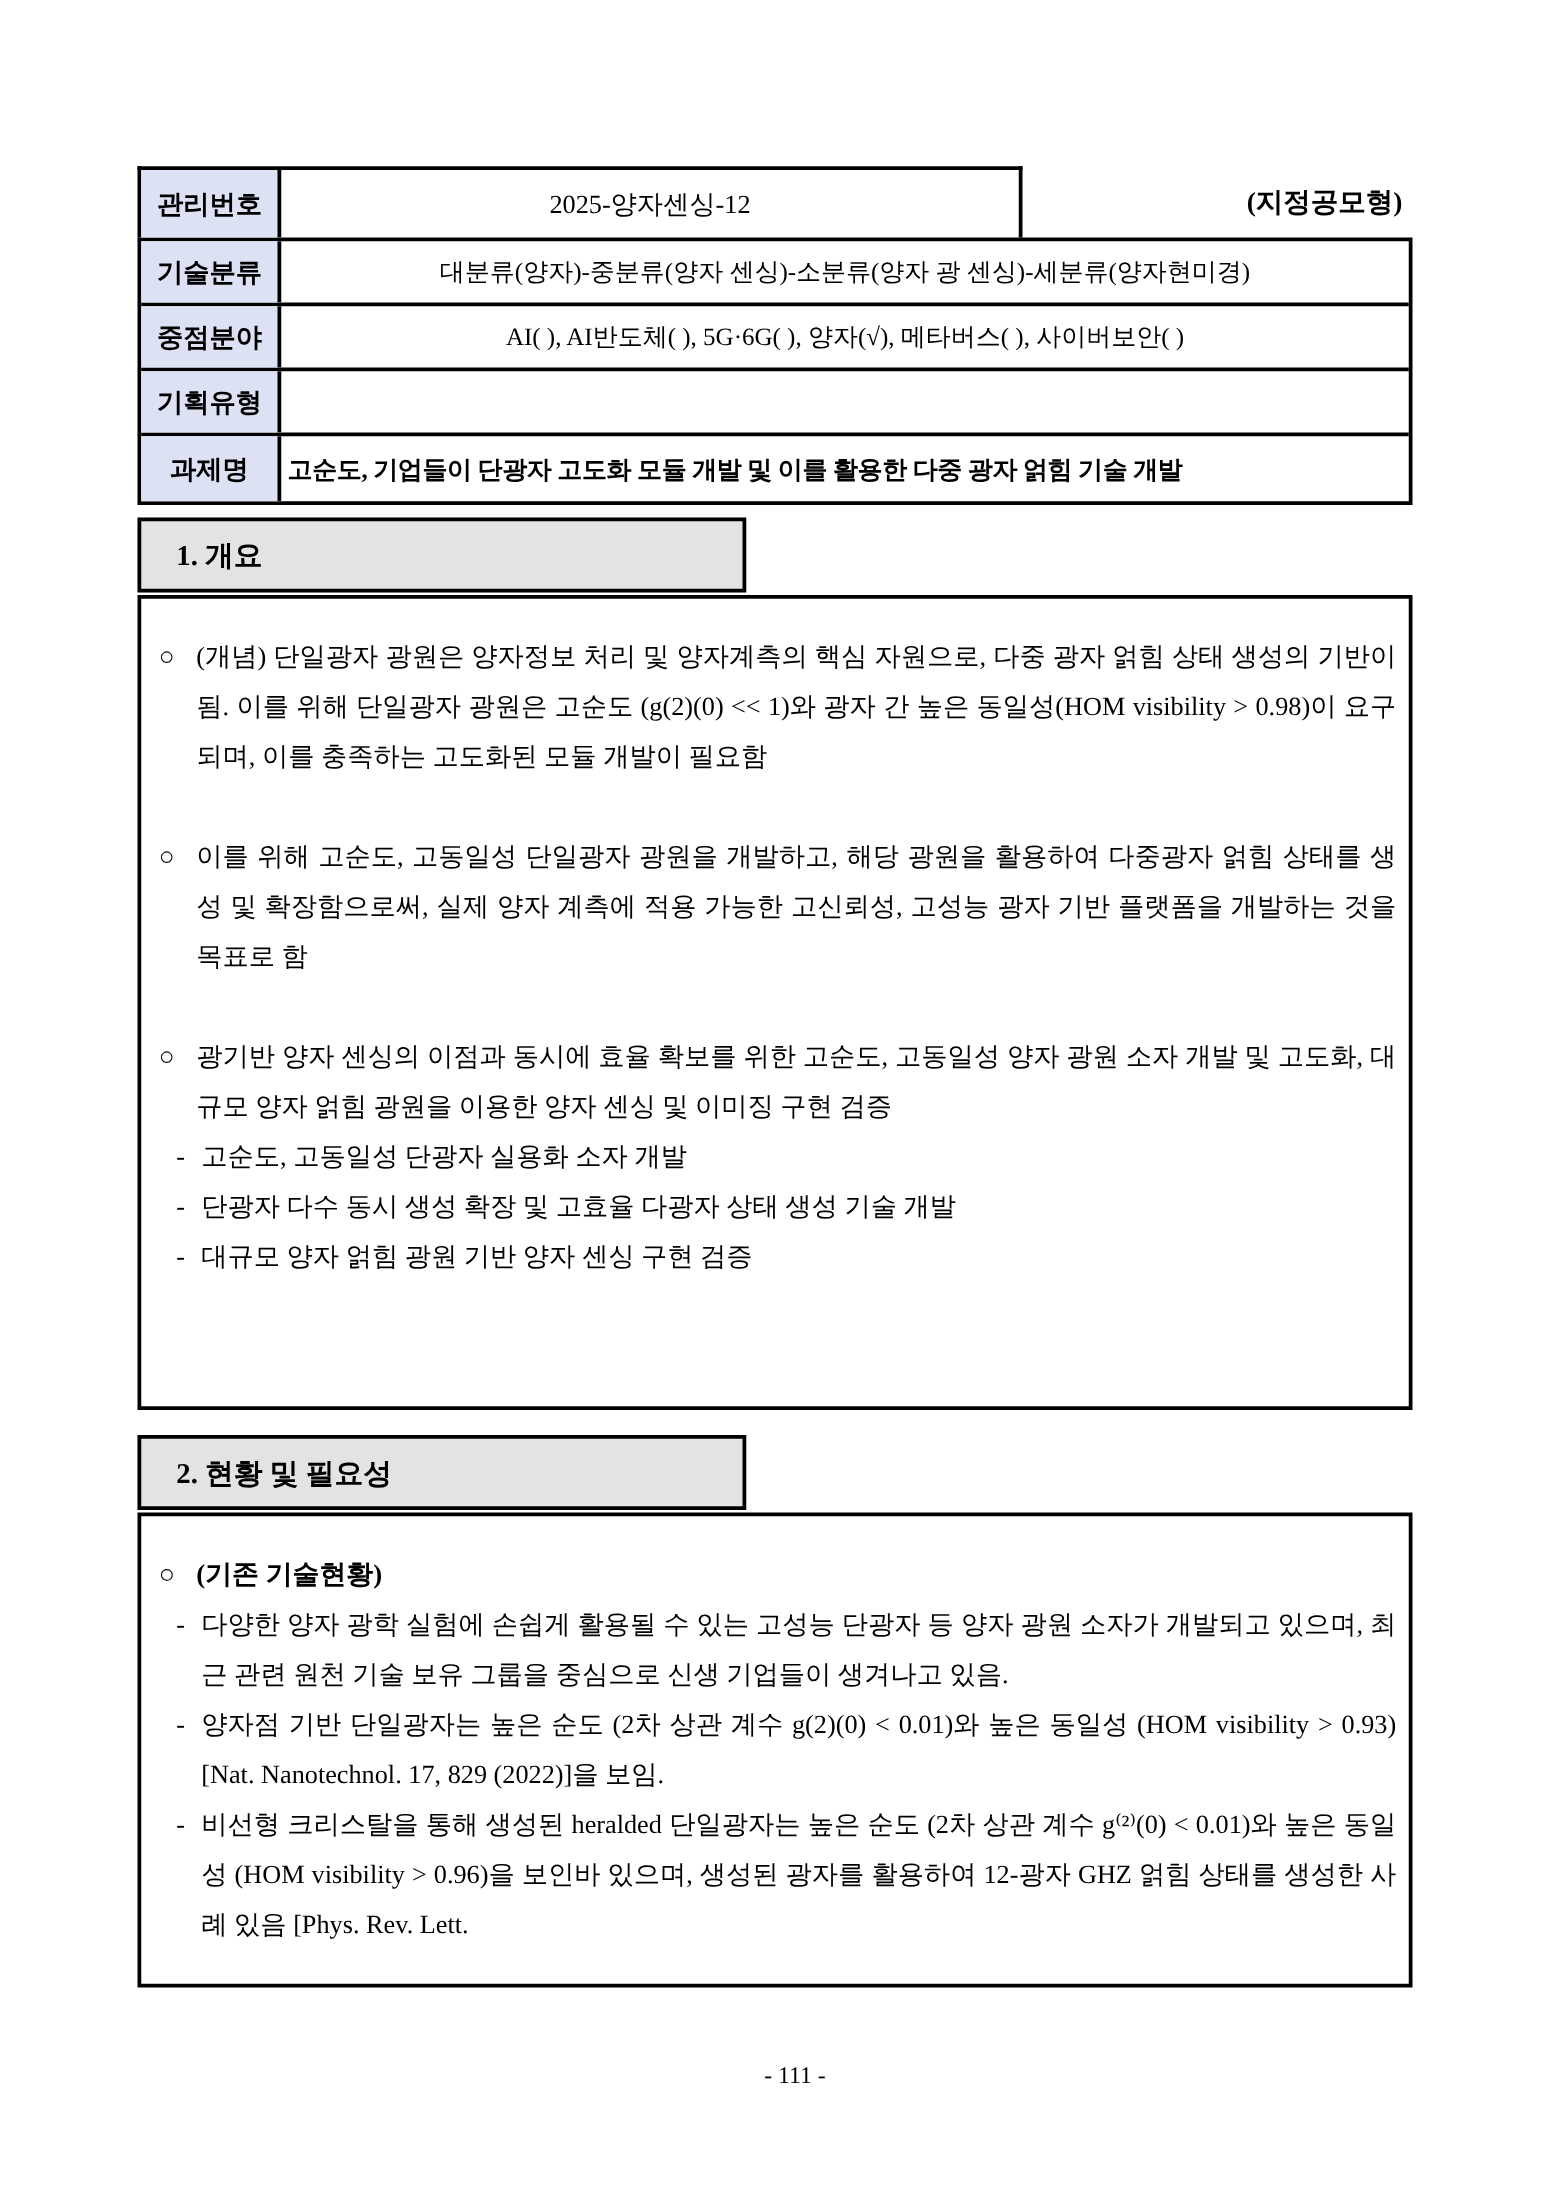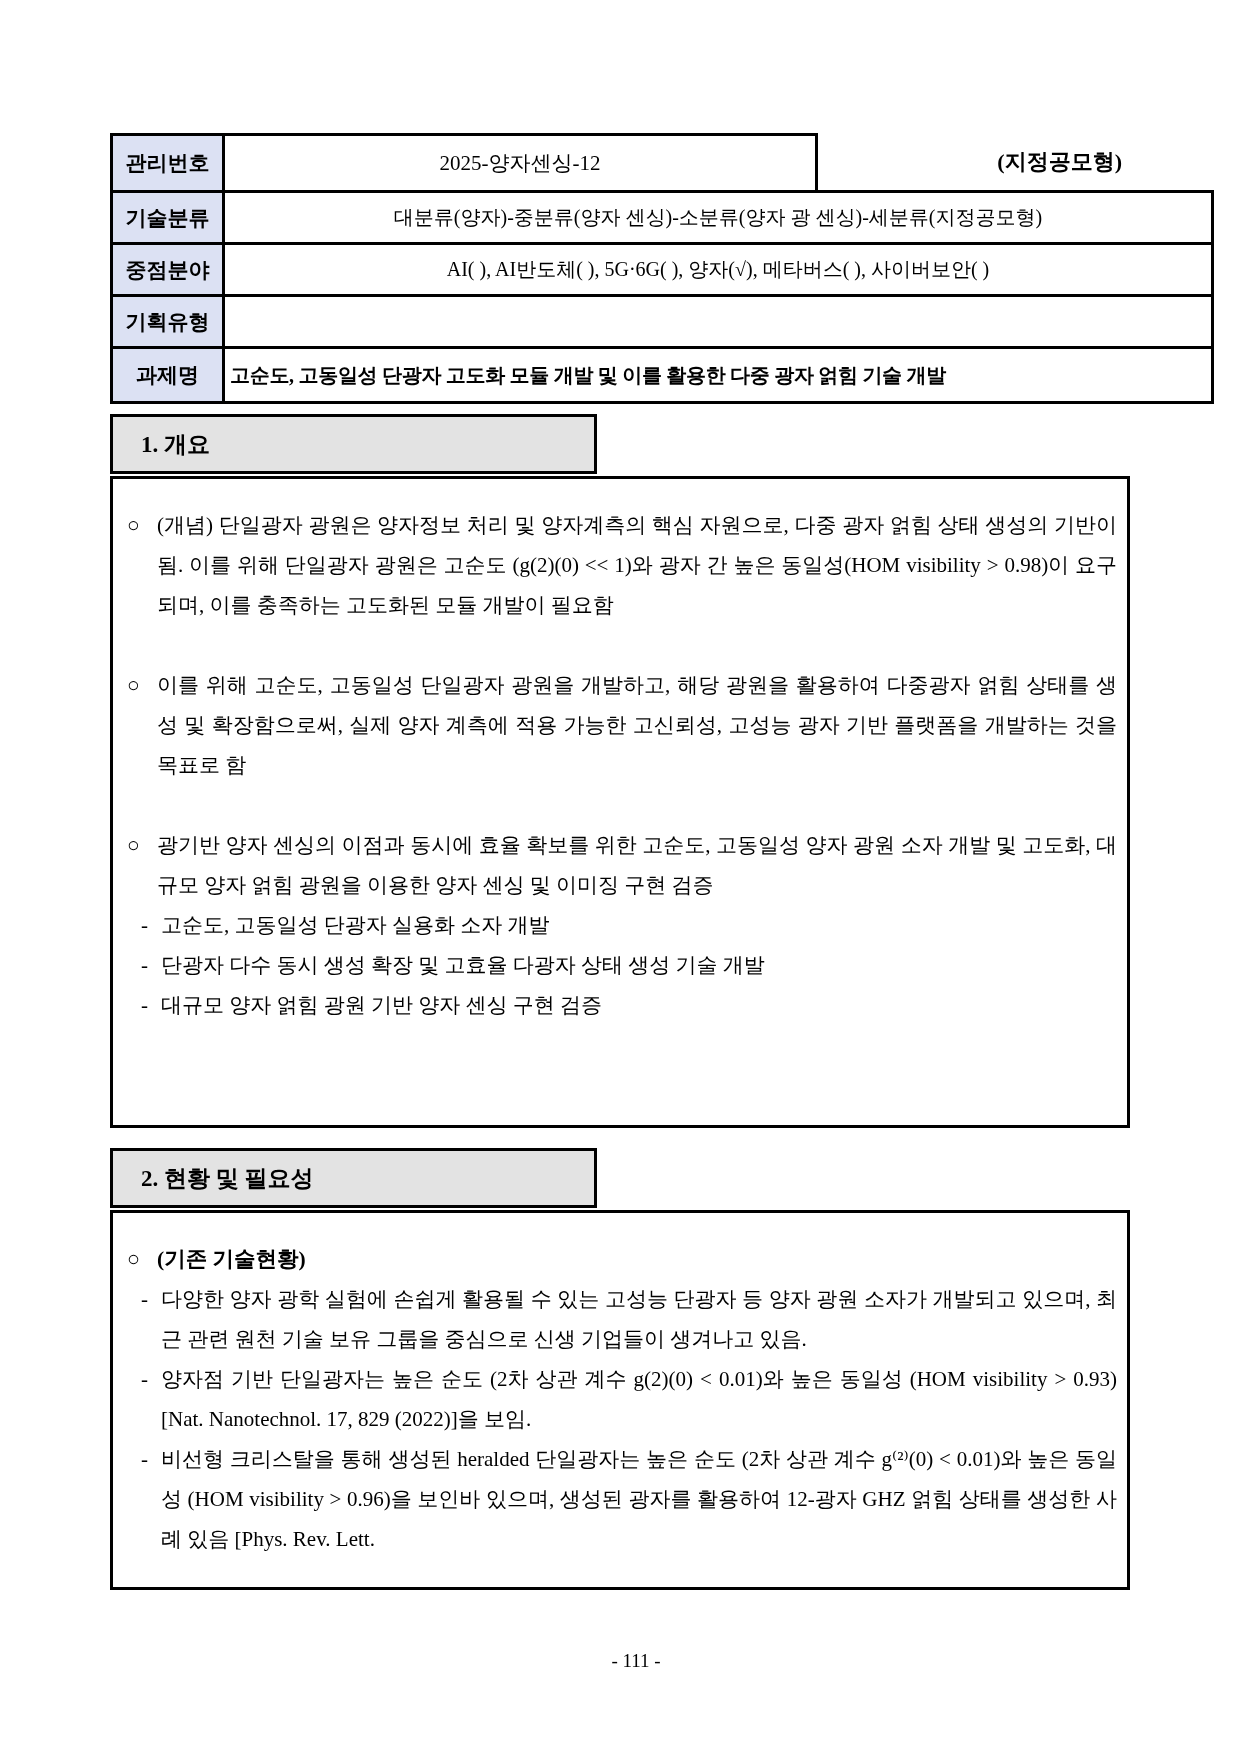--- a/index.html
+++ b/index.html
@@ -14,21 +14,21 @@
   
   .row1{display:flex;height:57px;width:1020px;}
   .row1-box{display:flex;width:708px;border:3px solid #000;border-bottom:none;}
   .lbl{
     width:112px;background:#dce1f3;display:flex;align-items:center;justify-content:center;
     font-weight:bold;font-size:21px;border-right:3px solid #000;flex:none;
   }
   .row1-val{flex:1;display:flex;align-items:center;justify-content:center;font-size:21px;}
   .row1-right{flex:1;display:flex;align-items:center;justify-content:flex-end;
     font-weight:bold;font-size:22px;padding-right:8px;font-family:Liberation Serif, serif;}
-  .tbl{width:1104px;border:3px solid #000;}
+  .tbl{width:1020px;border:3px solid #000;}
   .trow{display:flex;height:52px;border-bottom:3px solid #000;}
   .trow:last-child{border-bottom:none;}
   .tval{flex:1;display:flex;align-items:center;justify-content:center;font-size:20px;padding:0 4px;}
   .tval.title{justify-content:flex-start;font-weight:bold;font-size:20px;padding-left:5px;letter-spacing:-0.3px;}
 
   
   .sec-head{
     width:487px;height:60px;background:#e3e3e3;border:3px solid #000;
     display:flex;align-items:center;padding-left:28px;
     font-weight:bold;font-size:23px;
@@ -60,32 +60,32 @@
   <div class="row1-box">
     <div class="lbl">관리번호</div>
     <div class="row1-val">2025-양자센싱-12</div>
   </div>
   <div class="row1-right">(지정공모형)</div>
 </div>
 
 <div class="tbl">
   <div class="trow">
     <div class="lbl">기술분류</div>
-    <div class="tval">대분류(양자)-중분류(양자 센싱)-소분류(양자 광 센싱)-세분류(지정공모형)</div>
+    <div class="tval">대분류(양자)-중분류(양자 센싱)-소분류(양자 광 센싱)-세분류(양자현미경)</div>
   </div>
   <div class="trow">
     <div class="lbl">중점분야</div>
     <div class="tval">AI( ),  AI반도체( ),  5G·6G( ),  양자(√),  메타버스( ),  사이버보안( )</div>
   </div>
   <div class="trow">
     <div class="lbl">기획유형</div>
   </div>
   <div class="trow">
     <div class="lbl">과제명</div>
-    <div class="tval title">고순도, 고동일성 단광자 고도화 모듈 개발 및 이를 활용한 다중 광자 얽힘 기술 개발</div>
+    <div class="tval title">고순도, 기업들이 단광자 고도화 모듈 개발 및 이를 활용한 다중 광자 얽힘 기술 개발</div>
   </div>
 </div>
 
 <div class="sec-head sec1-head">1. 개요</div>
 
 <div class="content-box box1">
   <div class="para">
     <span class="marker">○</span>
     <span class="ptext">(개념) 단일광자 광원은 양자정보 처리 및 양자계측의 핵심 자원으로, 다중 광자 얽힘 상태 생성의 기반이 됨. 이를 위해 단일광자 광원은 고순도 (g(2)(0) &lt;&lt; 1)와 광자 간 높은 동일성(HOM visibility &gt; 0.98)이 요구되며, 이를 충족하는 고도화된 모듈 개발이 필요함</span>
   </div>

